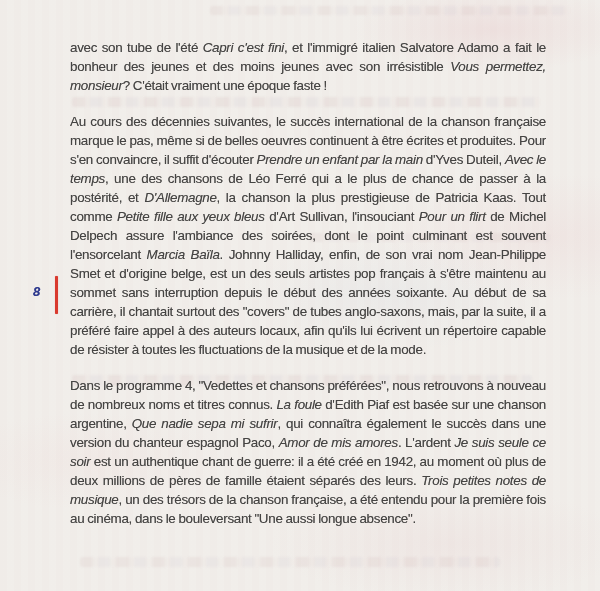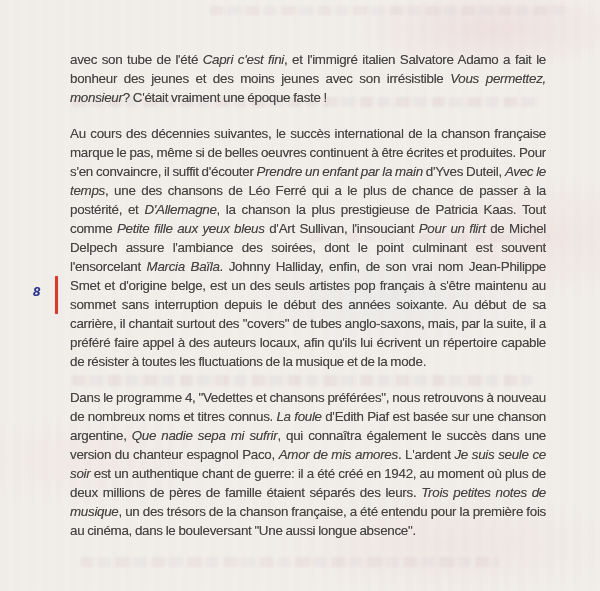--- a/index.html
+++ b/index.html
@@ -69,21 +69,21 @@
     top: 36px;
     width: 476px;
     color: #454443;
     font-size: 13.4px;
     line-height: 19px;
     letter-spacing: -0.3px;
     word-spacing: -0.5px;
     text-align: justify;
     text-shadow: 0 0 0.5px rgba(82,80,78,0.55);
   }
-  .para { margin: 14px 0 17px 0; }
+  .para { margin: 2px 0 17px 0; }
   .para:last-child { margin-bottom: 0; }
   .para i { font-style: italic; }
 </style>
 </head>
 <body>
 
 <div class="scan">
 
   <div class="ghost g0"></div>
   <div class="ghost g1"></div>

